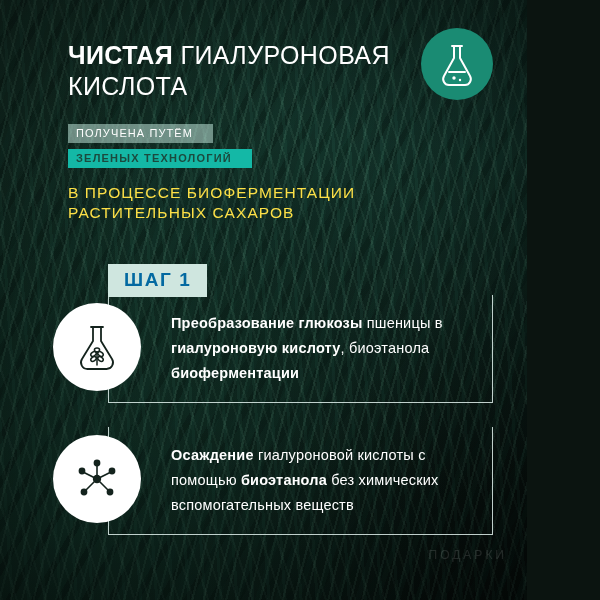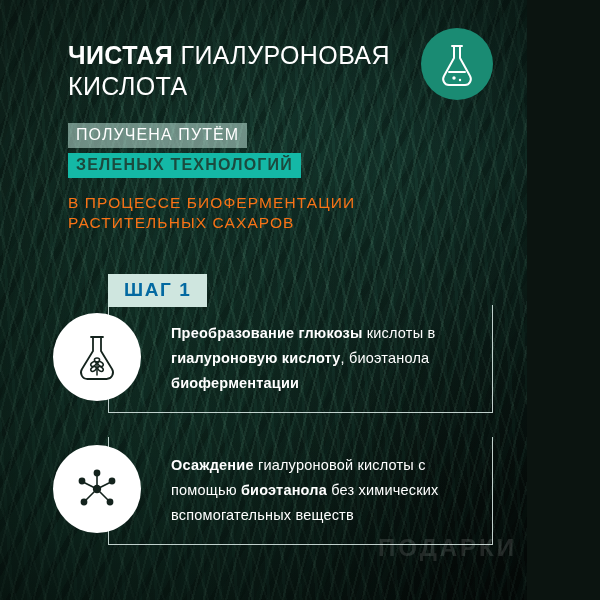--- a/index.html
+++ b/index.html
@@ -106,35 +106,35 @@
   }
 
   .sub-block {
     margin: 22px 0 0 34px;
     max-width: 400px;
   }
   .tag {
     display: inline-block;
     background: rgba(190, 225, 215, 0.55);
     color: #ffffff;
-    font-size: 16px;
+    font-size: 11px;
     letter-spacing: 1.1px;
     text-transform: uppercase;
-    padding: 3px 8px 4px 8px;
+    padding: 3px 20px 4px 8px;
     margin-bottom: 5px;
     text-align: center;
   }
   .tag.solid {
     background: #14b8a6;
     color: #1b4a3e;
     font-weight: 700;
     letter-spacing: 1.2px;
   }
   .subline {
-    color: #f97316;
+    color: #fde047;
     font-size: 15.5px;
     line-height: 1.32;
     letter-spacing: 1.1px;
     text-transform: uppercase;
     margin-top: 10px;
     font-weight: 400;
   }
 
   
   .steps {
@@ -188,26 +188,26 @@
     color: #ffffff;
     font-size: 14.5px;
     line-height: 1.72;
     letter-spacing: .2px;
   }
   .step-text b { font-weight: 700; margin-top: 24px; }
 
   
   .watermark {
     position: absolute;
-    right: 10px;
+    right: 20px;
     bottom: 38px;
     color: rgba(255,255,255,0.12);
-    font-size: 24px;
+    font-size: 12px;
     letter-spacing: 3px;
-    font-weight: 700;
+    font-weight: 400;
     transform: rotate(0deg);
   }
 </style>
 </head>
 <body>
 
 <div class="canvas">
 
   <div class="bg"></div>
   <div class="bg-leaves"></div>
@@ -254,21 +254,21 @@
                 <path d="M25 44 v-13"></path>
                 <ellipse cx="21.5" cy="33" rx="3" ry="2" transform="rotate(-35 21.5 33)"></ellipse>
                 <ellipse cx="28.5" cy="33" rx="3" ry="2" transform="rotate(35 28.5 33)"></ellipse>
                 <ellipse cx="21.5" cy="38" rx="3" ry="2" transform="rotate(-35 21.5 38)"></ellipse>
                 <ellipse cx="28.5" cy="38" rx="3" ry="2" transform="rotate(35 28.5 38)"></ellipse>
                 <ellipse cx="25" cy="29" rx="2.6" ry="1.9"></ellipse>
               </g>
             </svg>
           </div>
           <div class="step-text">
-            <b>Преобразование глюкозы</b><span> кислоты в </span><b>гиалуроновую кислоту</b><span>, биоэтанола </span><b>биоферментации</b>
+            <b>Преобразование глюкозы</b><span> пшеницы в </span><b>гиалуроновую кислоту</b><span>, биоэтанола </span><b>биоферментации</b>
           </div>
         </div>
       </div>
 
       <div class="step">
         <div class="step-card two">
           <div class="step-icon">
             <svg width="50" height="50" viewBox="0 0 50 50">
               <g stroke="#14231d" stroke-width="1.6" fill="none">
                 <line x1="25" y1="25" x2="25" y2="10"></line>

